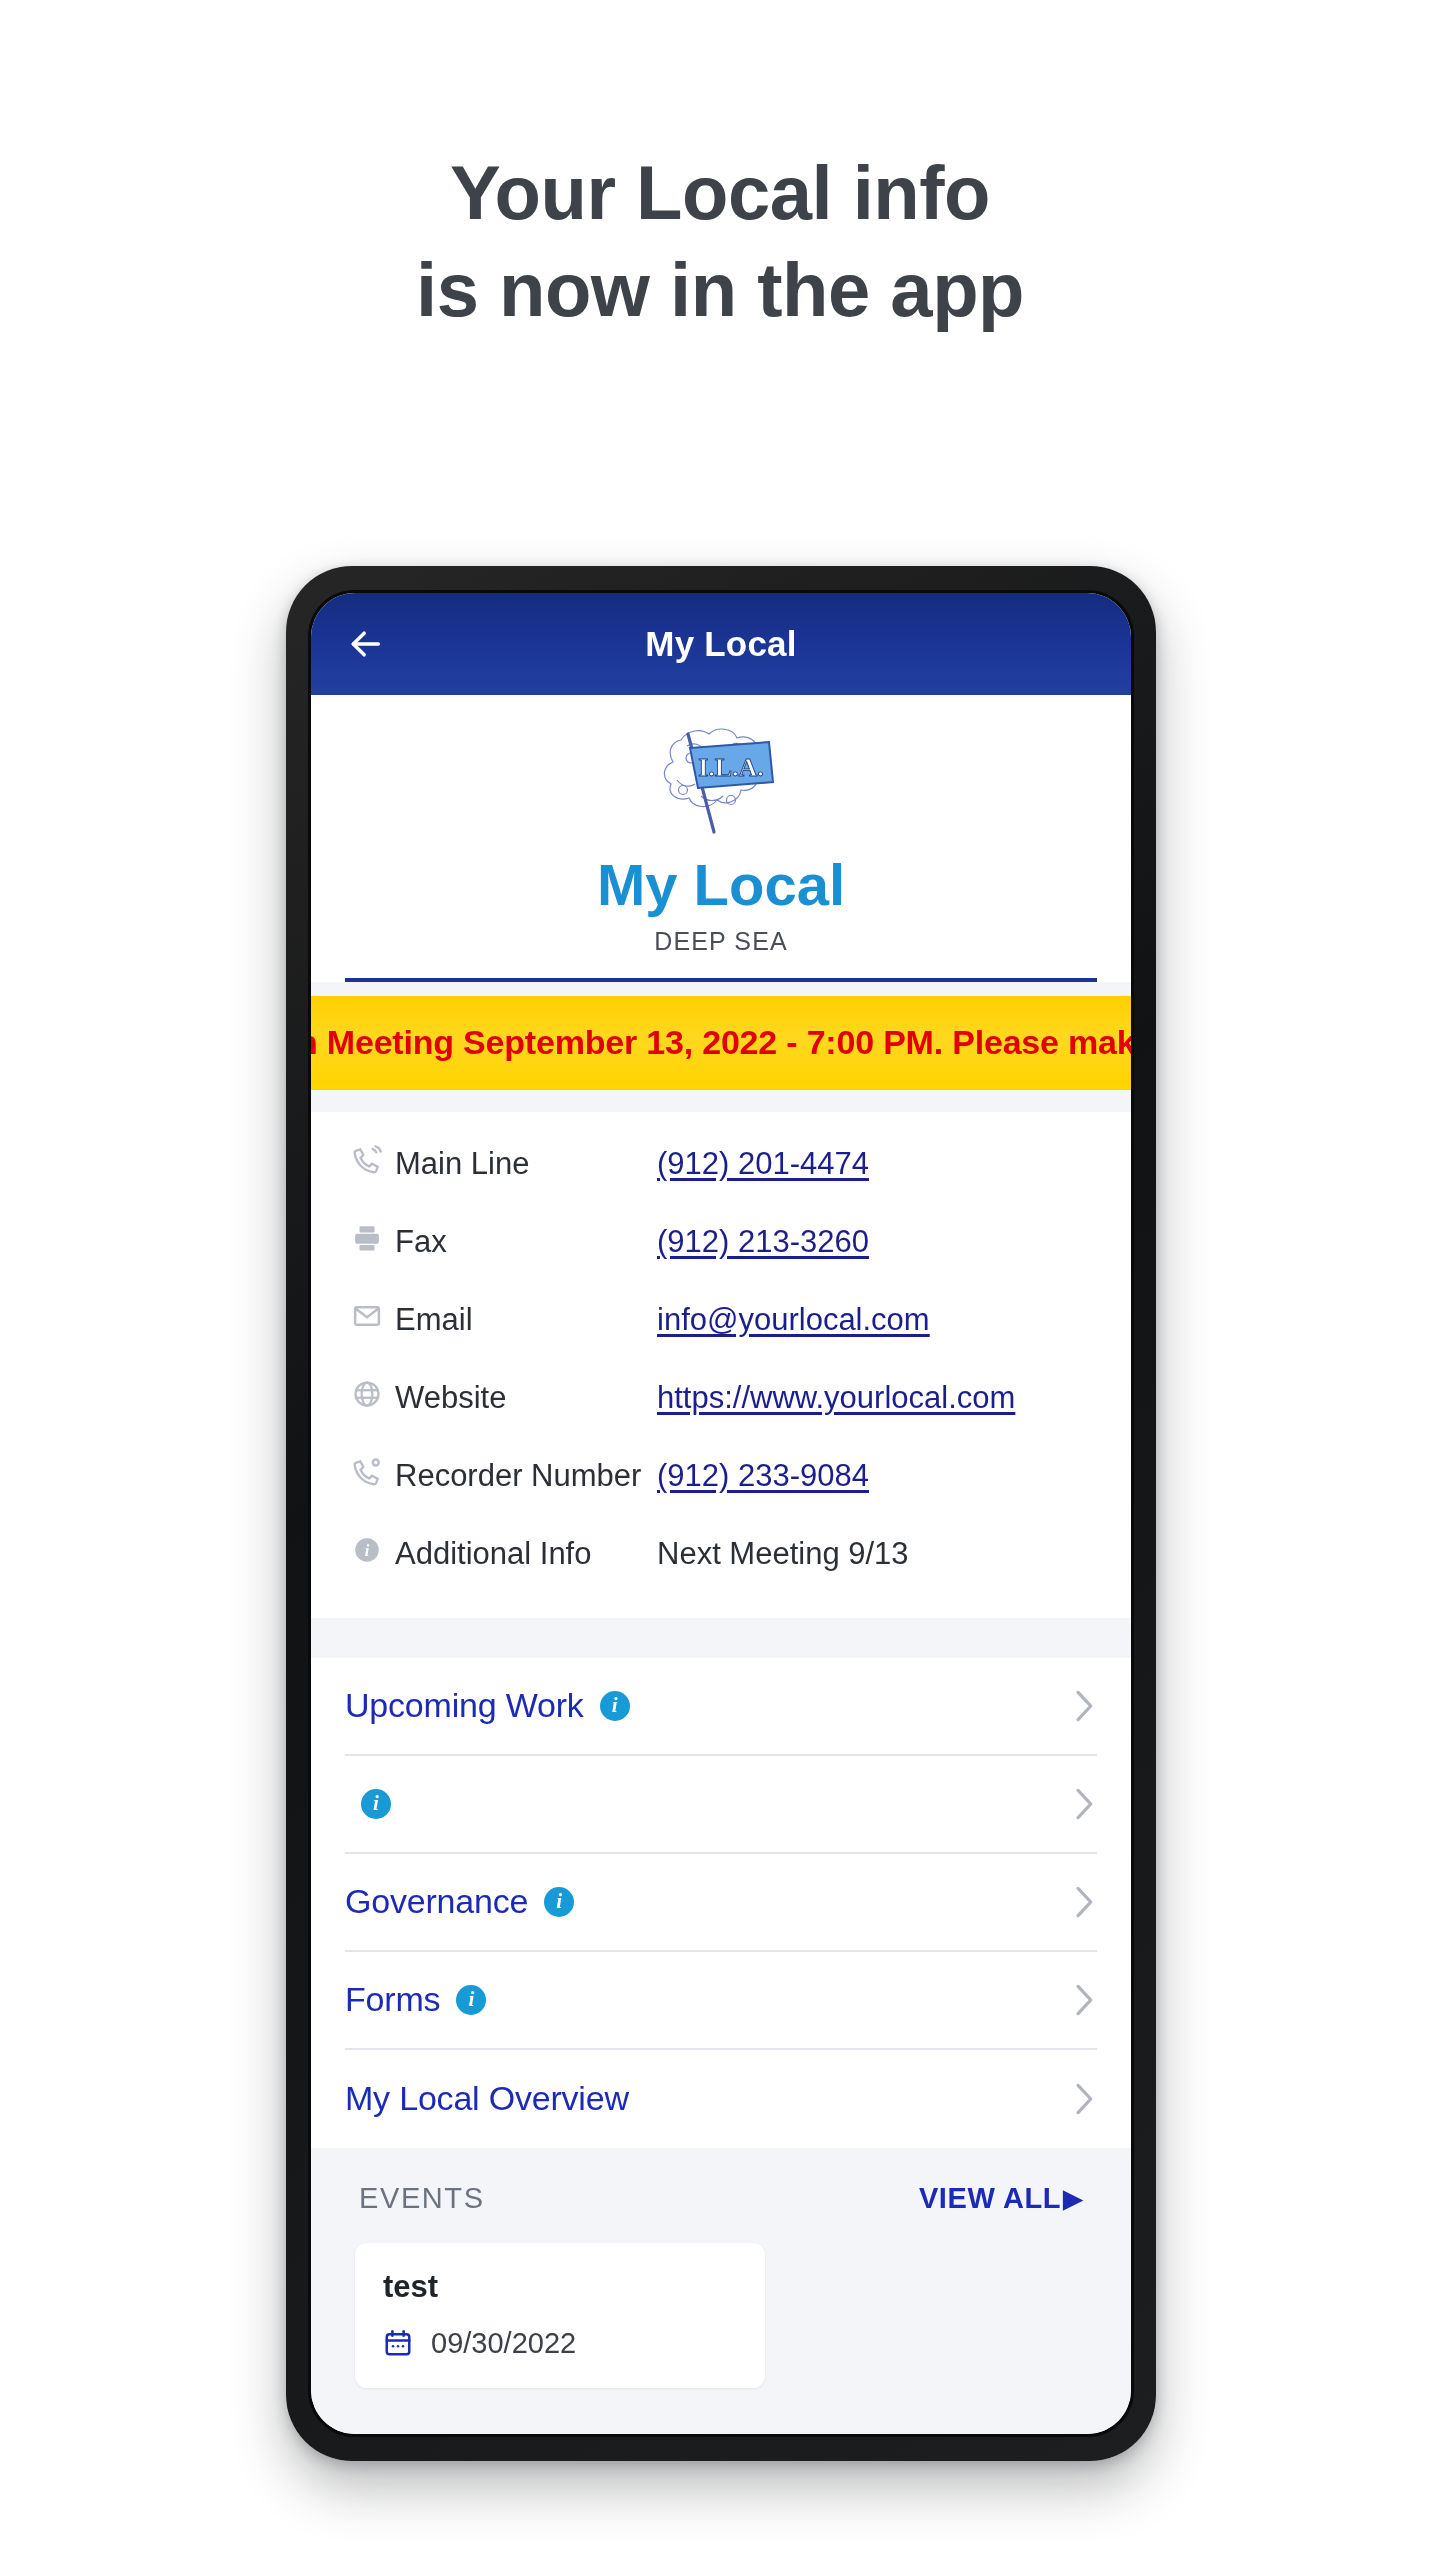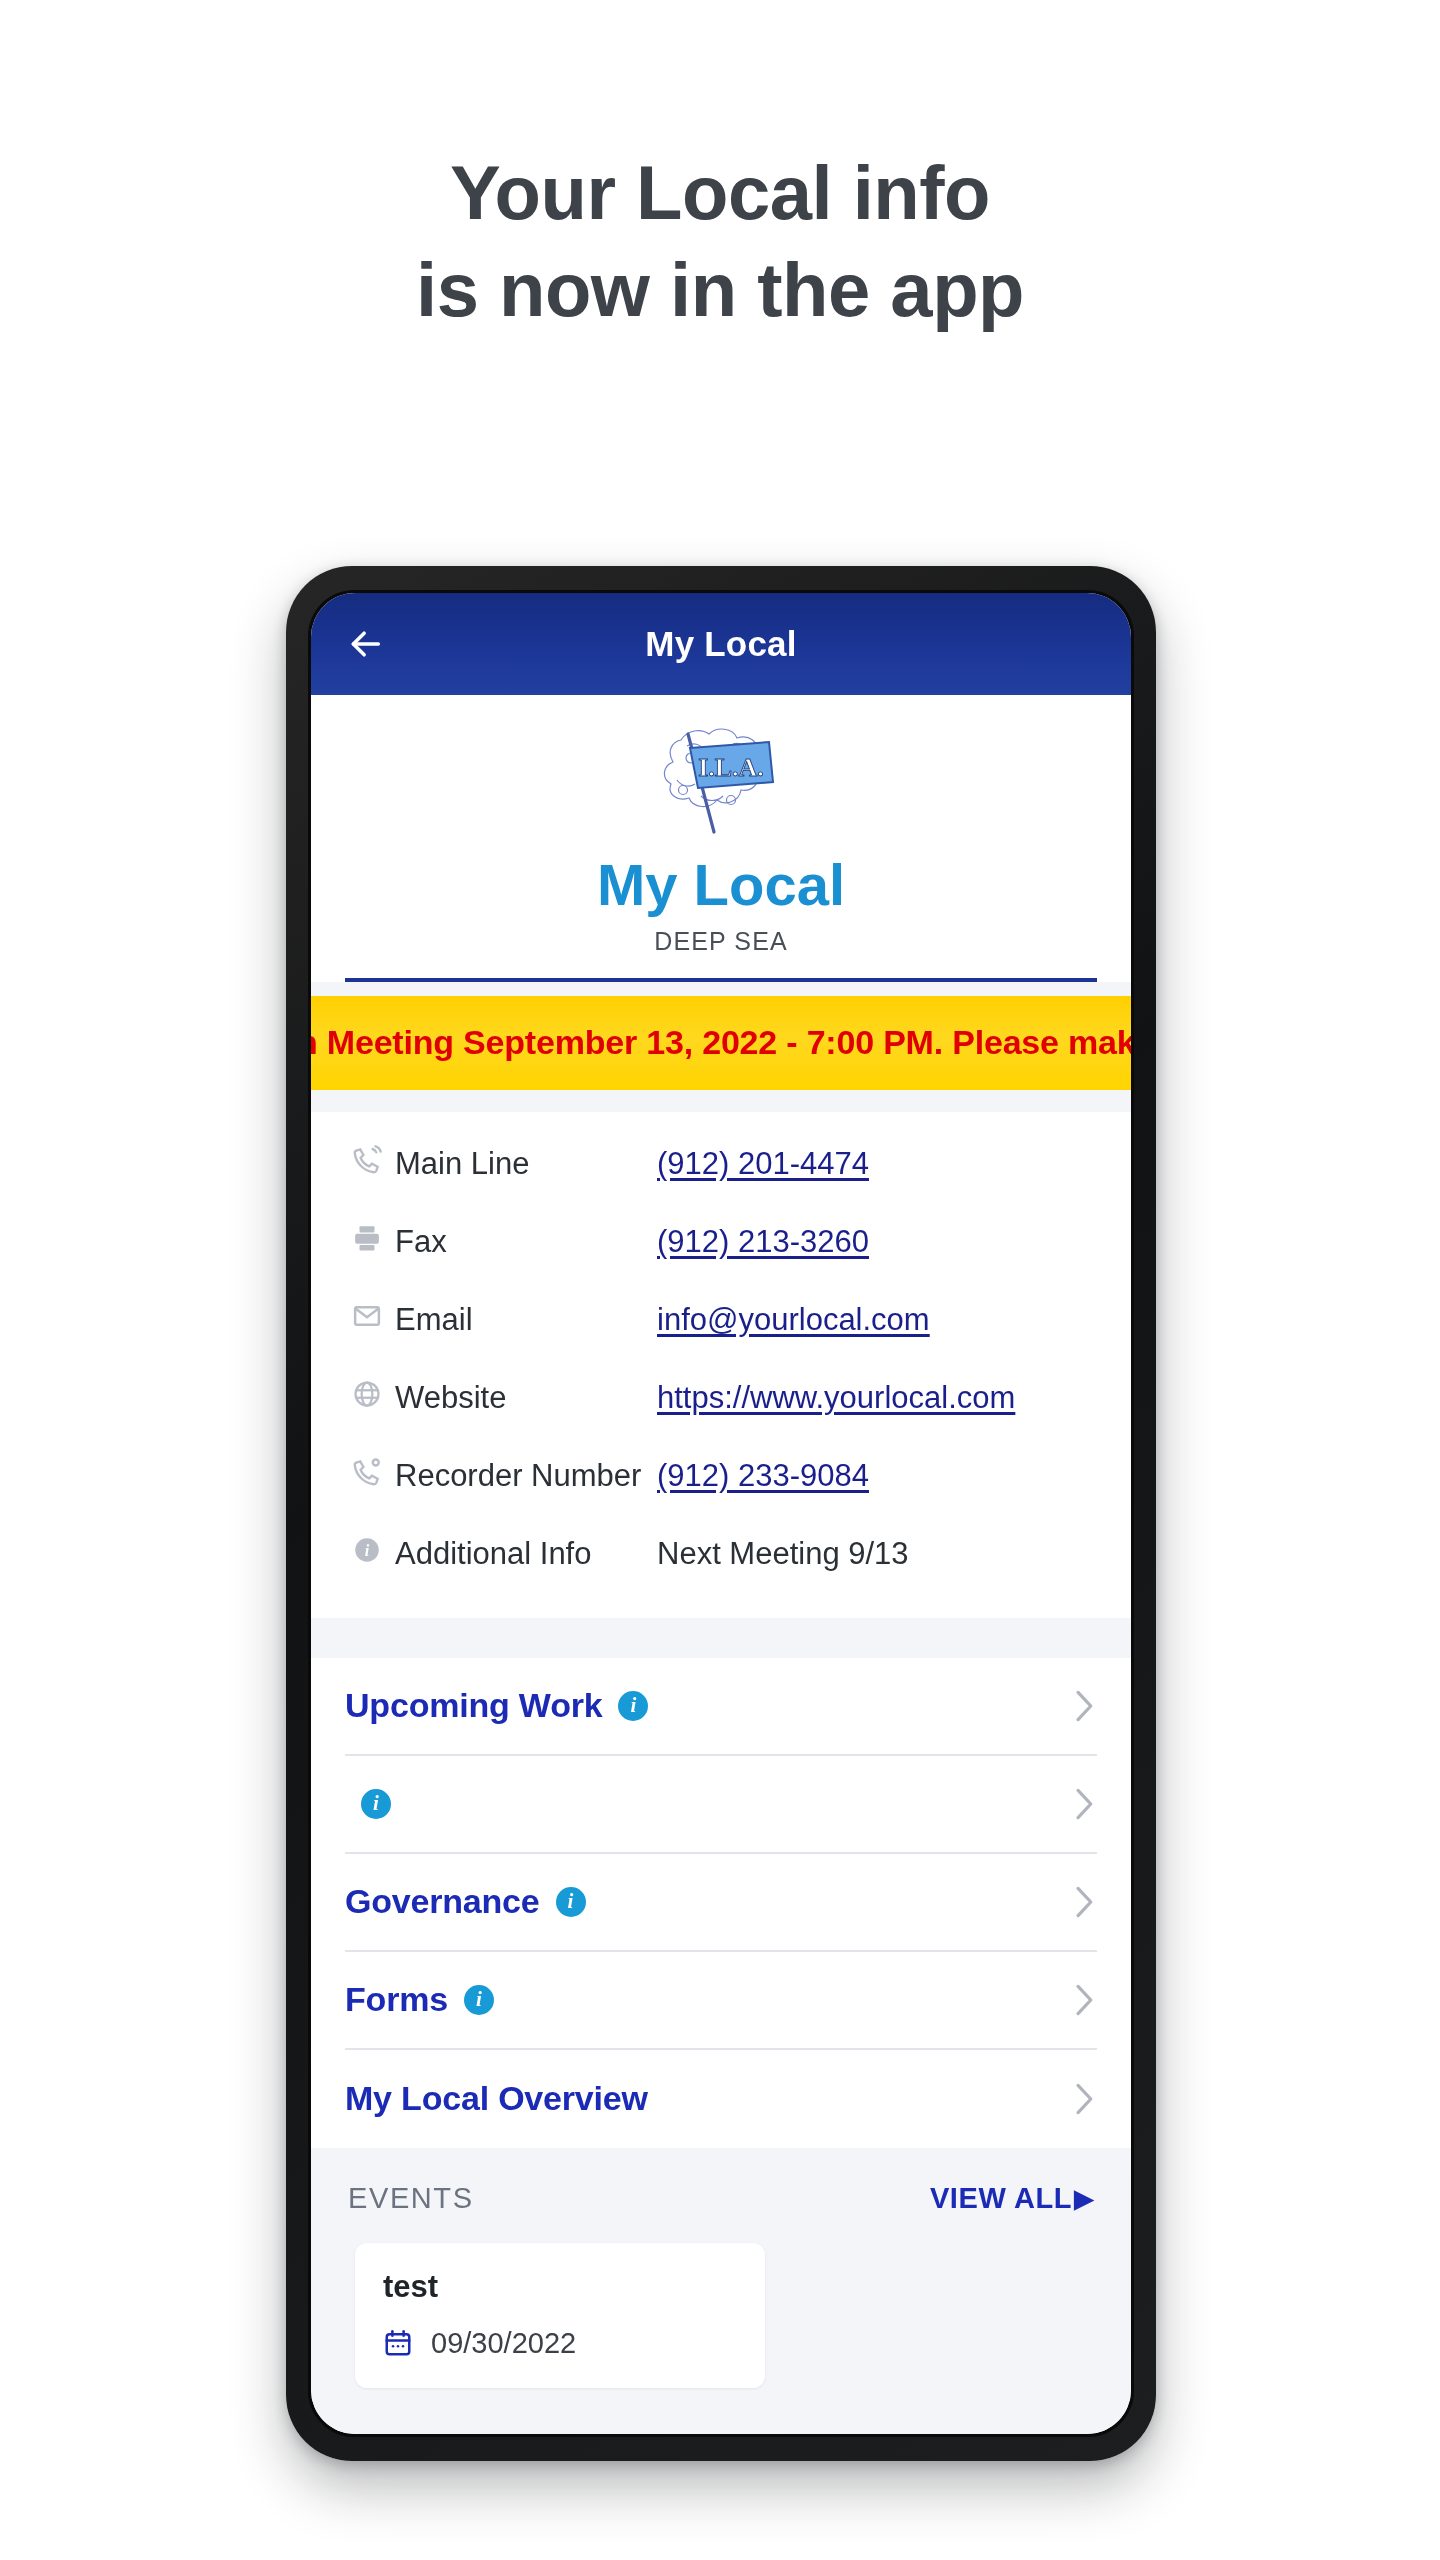--- a/index.html
+++ b/index.html
@@ -196,21 +196,21 @@
     display: flex;
     align-items: center;
     height: 98px;
     margin: 0 34px;
     border-bottom: 2px solid #e2e4e9;
   }
   .m-item:last-child { border-bottom: none; }
   .m-label {
     color: #1c2bb5;
     font-size: 34px;
-    font-weight: 700;
+    font-weight: 400;
     letter-spacing: -0.2px;
   }
   .m-info {
     width: 30px;
     height: 30px;
     border-radius: 50%;
     background: #189ad6;
     color: #ffffff;
     font-size: 21px;
     font-weight: 700;
@@ -230,21 +230,21 @@
 
   
   .events {
     background: #f4f5f9;
     padding: 34px 0 0;
     flex: 1 1 auto;
   }
   .events-head {
     display: flex;
     align-items: center;
-    padding: 0 37px;
+    padding: 0 48px;
     margin-bottom: 28px;
   }
   .events-title {
     color: #6b7280;
     font-size: 29px;
     letter-spacing: 1.6px;
   }
   .view-all {
     margin-left: auto;
     color: #1c2bb5;

